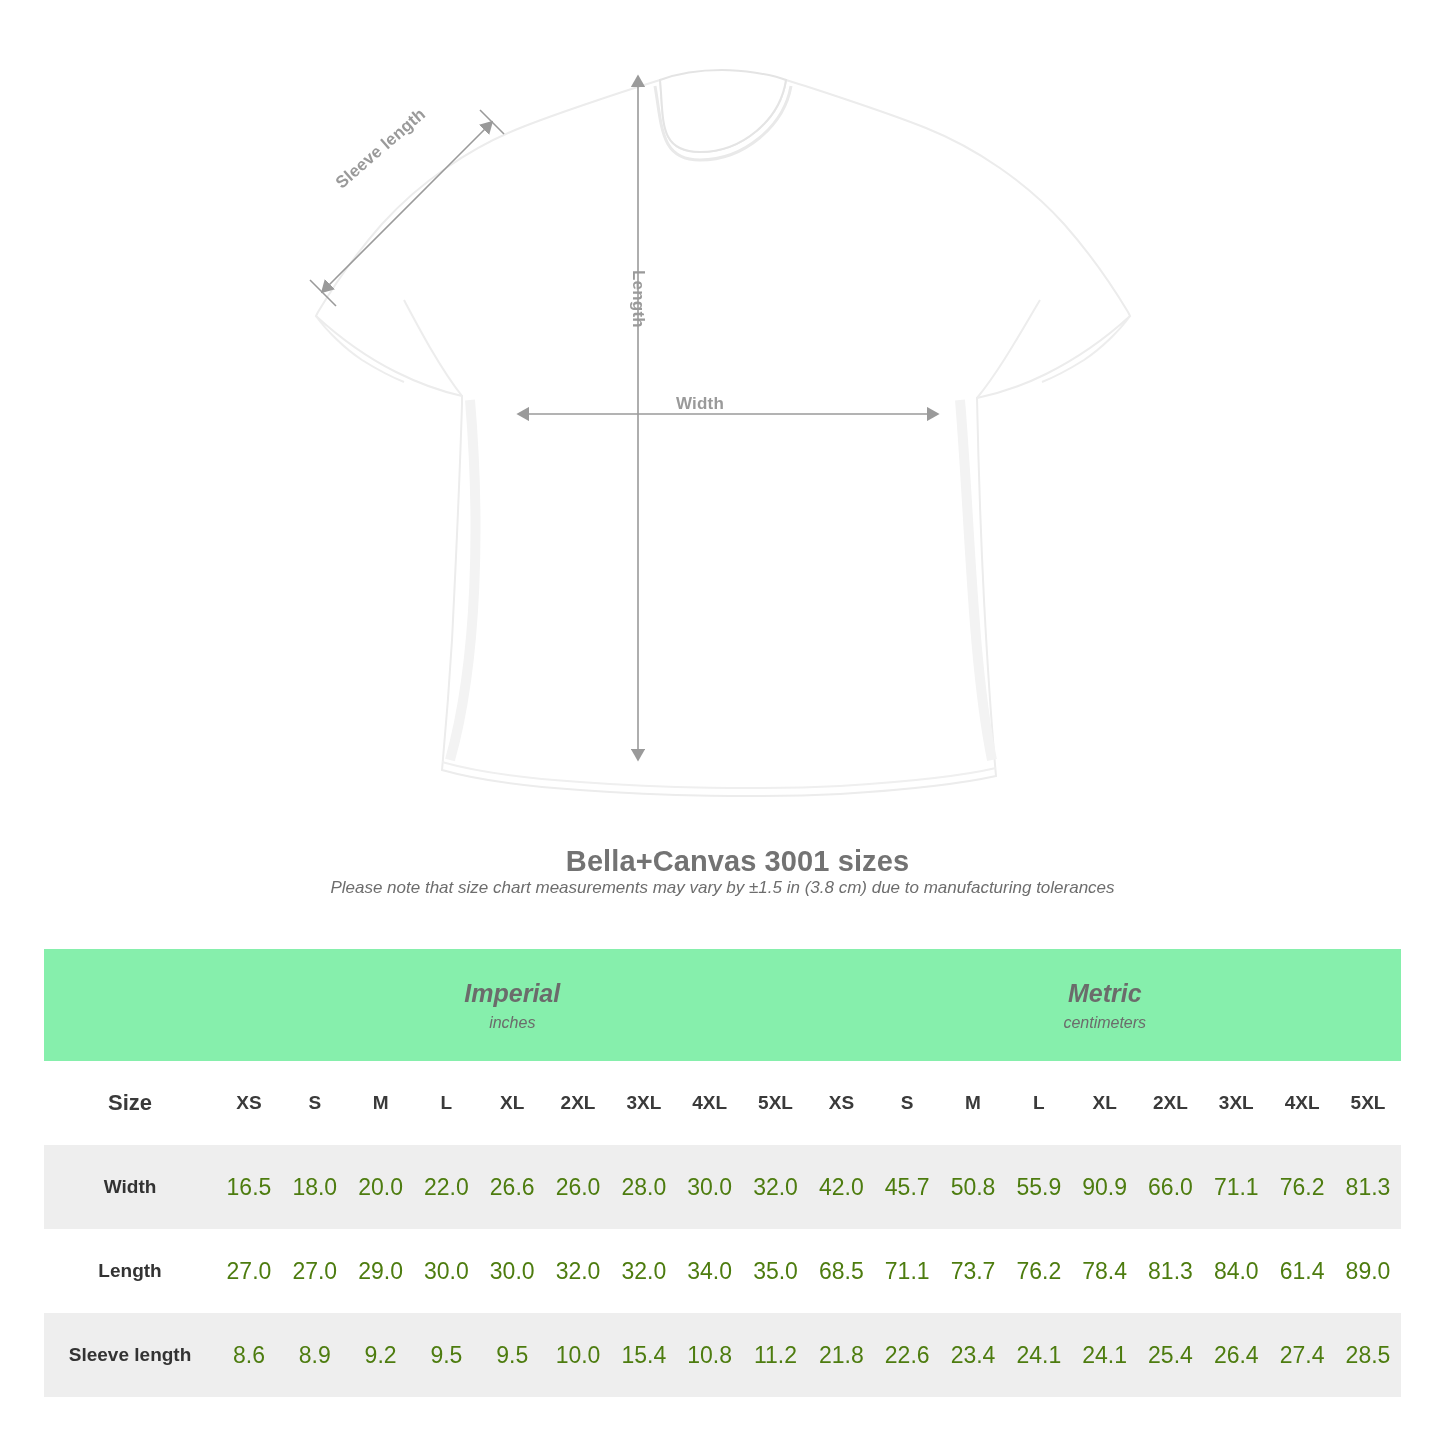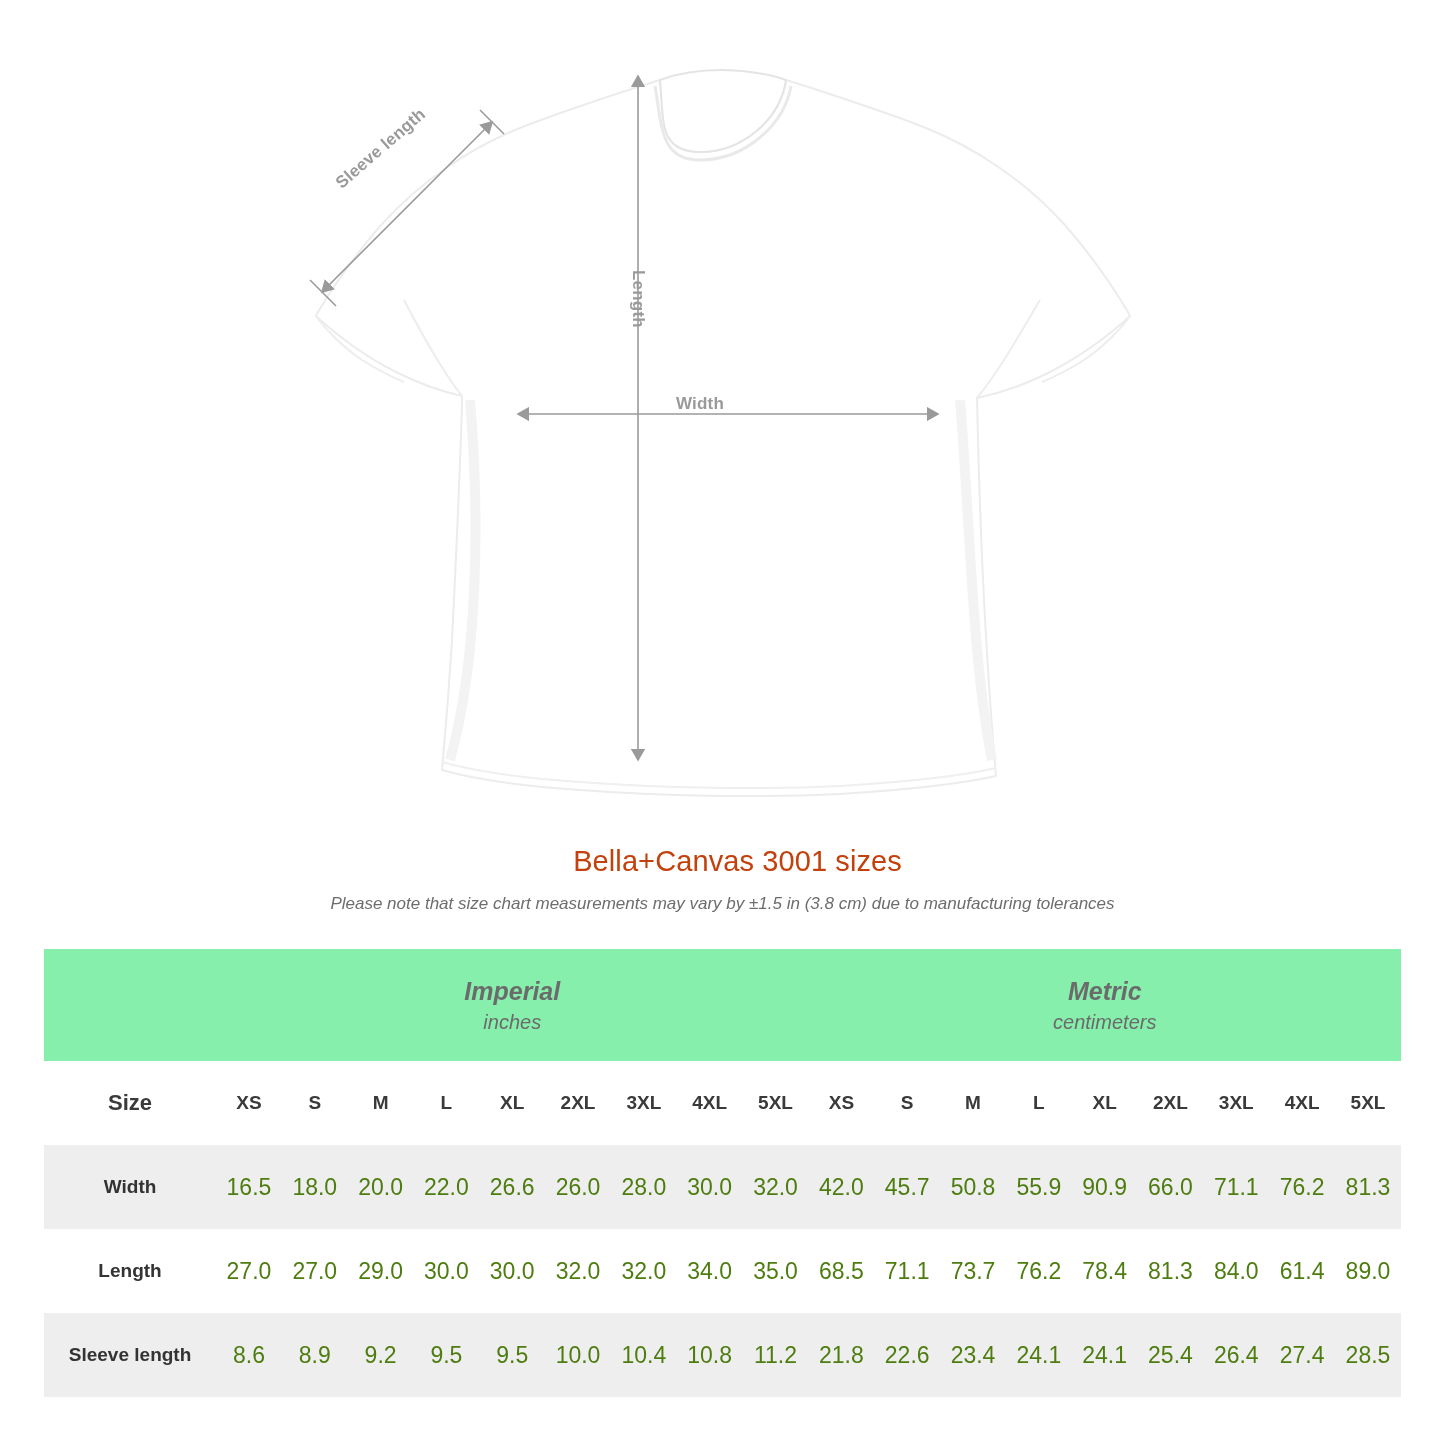--- a/index.html
+++ b/index.html
@@ -60,31 +60,30 @@
   
   #title-block {
     position: absolute;
     left: 0;
     top: 845px;
     width: 1445px;
     text-align: center;
   }
   #chart-title {
     font-size: 29px;
-    font-weight: normal;
-    color: #c2410c;
+    font-weight: bold;
+    color: #737373;
     margin: 0;
     letter-spacing: 0.1px;
     padding-left: 30px;
   }
   #chart-note {
     font-size: 17px;
     font-style: italic;
     color: #6d6d6d;
-    margin-top: 16px;
   }
 
   
   #size-table-wrap {
     position: absolute;
     left: 44px;
     top: 949px;
     width: 1357px;
   }
   table.size-table {
@@ -103,21 +102,21 @@
     background: #86efac;
   }
   .unit-name {
     font-size: 25px;
     font-style: italic;
     font-weight: bold;
     color: #6b6b6b;
     line-height: 1.25;
   }
   .unit-sub {
-    font-size: 20px;
+    font-size: 16px;
     font-style: italic;
     color: #6b6b6b;
     margin-top: 4px;
   }
   .col-head-row td {
     height: 84px;
     background: #ffffff;
     font-size: 19px;
     font-weight: bold;
     color: #3a3a3a;
@@ -323,21 +322,21 @@
         </tr>
 
         <tr class="data-row alt">
           <td class="rowlabel">Sleeve length</td>
           <td>8.6</td>
           <td>8.9</td>
           <td>9.2</td>
           <td>9.5</td>
           <td>9.5</td>
           <td>10.0</td>
-          <td>10.4</td>
+          <td>15.4</td>
           <td>10.8</td>
           <td>11.2</td>
           <td>21.8</td>
           <td>22.6</td>
           <td>23.4</td>
           <td>24.1</td>
           <td>24.1</td>
           <td>25.4</td>
           <td>26.4</td>
           <td>27.4</td>

